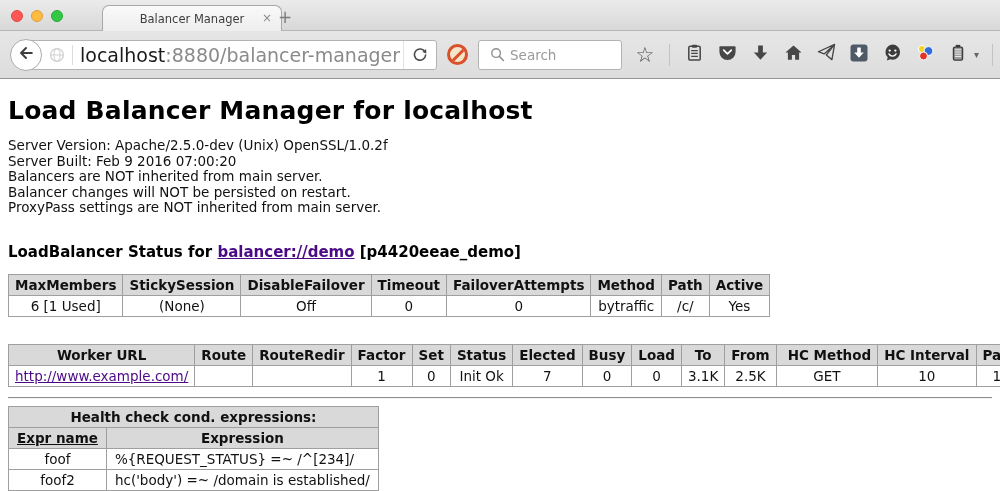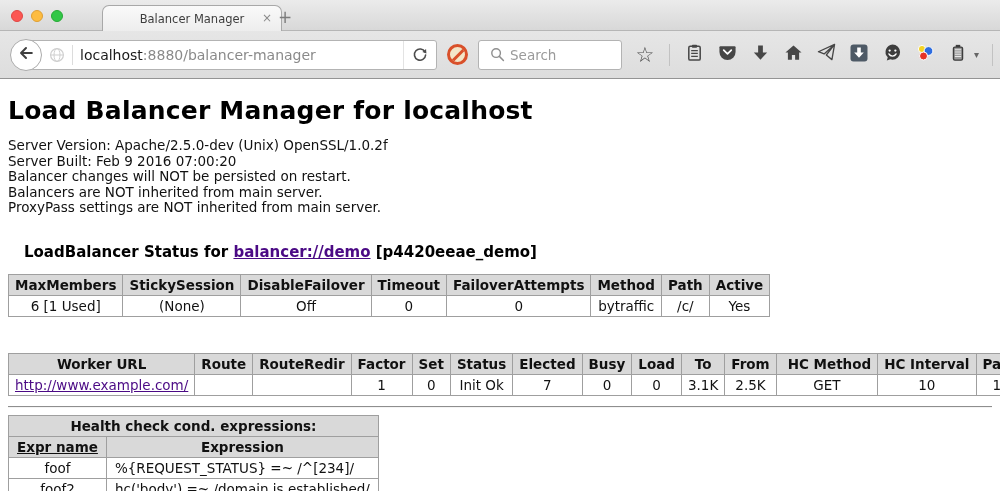--- a/index.html
+++ b/index.html
@@ -21,21 +21,21 @@
   .new-tab { position:absolute; left:278px; top:7px; font-size:17px; color:#7c7c7c; }
 
   .toolbar { height:48px; background:linear-gradient(#e6e6e6,#dddddd); border-bottom:1px solid #949494;
              display:flex; align-items:center; padding:0 10px; }
   .back-btn { width:32px; height:32px; border-radius:50%; background:#fff; border:1px solid #ababab;
               display:flex; align-items:center; justify-content:center; z-index:2; flex:0 0 auto; }
   .url-bar { height:30px; width:412px; background:#fff; border:1px solid #b3b3b3; border-radius:3px;
              margin-left:-17px; padding-left:23px; display:flex; align-items:center; flex:0 0 auto; }
   .url-globe { opacity:.55; margin-right:5px; display:flex; }
   .vsep-in { width:1px; height:20px; background:#dcdcdc; margin:0 7px 0 2px; }
-  .url-text { font-size:14px; white-space:nowrap; overflow:hidden; flex:1; }
+  .url-text { font-size:19px; white-space:nowrap; overflow:hidden; flex:1; }
   .url-host { color:#1a1a1a; }
   .url-rest { color:#8a8a8a; }
   .reload-btn { display:flex; padding:0 8px; border-left:1px solid #e3e3e3; align-self:stretch; align-items:center; }
   .blocked-btn { width:21px; height:21px; border-radius:50%; border:3px solid #d9502a; background:#f3e5c8;
                  margin:0 10px; position:relative; flex:0 0 auto; overflow:hidden; }
   .blocked-btn::after { content:""; position:absolute; left:-2px; top:6px; width:22px; height:3px;
                         background:#d9502a; transform:rotate(-45deg); }
   .search-bar { height:30px; width:144px; background:#fff; border:1px solid #b3b3b3; border-radius:3px;
                 display:flex; align-items:center; padding:0 11px; flex:0 0 auto; }
   .search-bar input { border:none; outline:none; width:100px; font-size:13.5px; color:#444;
@@ -45,29 +45,29 @@
   .tool-icons { display:flex; align-items:center; margin-left:12px; gap:11px; }
   .tbtn { display:flex; align-items:center; justify-content:center; width:22px; height:24px; flex:0 0 auto; }
   .vsep { width:1px; height:22px; background:#c2c2c2; margin:0 2px; flex:0 0 auto; }
   .caret { font-size:10px; color:#666; margin-left:-6px; }
   .star-glyph { font-size:21px; color:#494949; line-height:20px; }
 
   
   .content { padding:0 8px; background:#fff; }
   h1 { font-size:25px; font-weight:bold; color:#000; margin:17px 0 13px; letter-spacing:.2px; }
   .info { font-size:13.5px; color:#111; line-height:15.6px; }
-  h3 { font-size:15px; font-weight:bold; margin:27px 16px 13px; }
+  h3 { font-size:15px; font-weight:bold; margin:27px 0 13px; }
   h3 a { color:#4b0a85; }
   a { color:#4b0a85; text-decoration:underline; }
 
   table { border-collapse:collapse; font-size:13.5px; color:#111; }
   th { background:#d9d9d9; font-weight:bold; }
   th, td { border:1px solid #9f9f9f; padding:2px 6px; text-align:center; white-space:nowrap; }
   td.left { text-align:left; }
-  .params-table { margin-bottom:36px; }
+  .params-table { margin-bottom:27px; }
   .hr { border:none; border-top:1px solid #8e8e8e; border-bottom:1px solid #f4f4f4; height:2px;
         background:#c9c9c9; margin:10px 0 7px; }
   .hc-table td, .hc-table th { padding:2px 8px; }
   .w-url { min-width:160px; } .w-route{min-width:40px;} .w-rr{min-width:74px;} .w-factor{min-width:46px;}
   .w-set{min-width:26px;} .w-status{min-width:48px;} .w-elected{min-width:52px;} .w-busy{min-width:34px;}
   .w-load{min-width:34px;} .w-to{min-width:34px;} .w-from{min-width:40px;} .w-hcm{min-width:68px;padding-left:11px;}
   .w-hci{min-width:72px;} .w-passes{min-width:46px;}
   .p-mm{min-width:90px;} .p-ss{min-width:100px;} .p-df{min-width:106px;text-align:center;} .p-to{min-width:58px;}
   .p-fa{min-width:114px;} .p-me{min-width:58px;} .p-pa{min-width:36px;} .p-ac{min-width:44px;}
   .e-name{min-width:82px;text-decoration:underline;} .e-expr{min-width:232px;}
@@ -192,22 +192,22 @@
 
     </div>
   </div>
 
   <div class="content">
     <h1>Load Balancer Manager for localhost</h1>
 
     <div class="info">
       <div>Server Version: Apache/2.5.0-dev (Unix) OpenSSL/1.0.2f</div>
       <div>Server Built: Feb 9 2016 07:00:20</div>
+      <div>Balancers are NOT inherited from main server.</div>
       <div>Balancer changes will NOT be persisted on restart.</div>
-      <div>Balancers are NOT inherited from main server.</div>
       <div>ProxyPass settings are NOT inherited from main server.</div>
     </div>
 
     <h3><span>LoadBalancer Status for </span><a href="#">balancer://demo</a><span> [p4420eeae_demo]</span></h3>
 
     <table class="params-table">
       <tbody>
           <tr>
         <th class="p-mm">MaxMembers</th>
         <th class="p-ss">StickySession</th>

